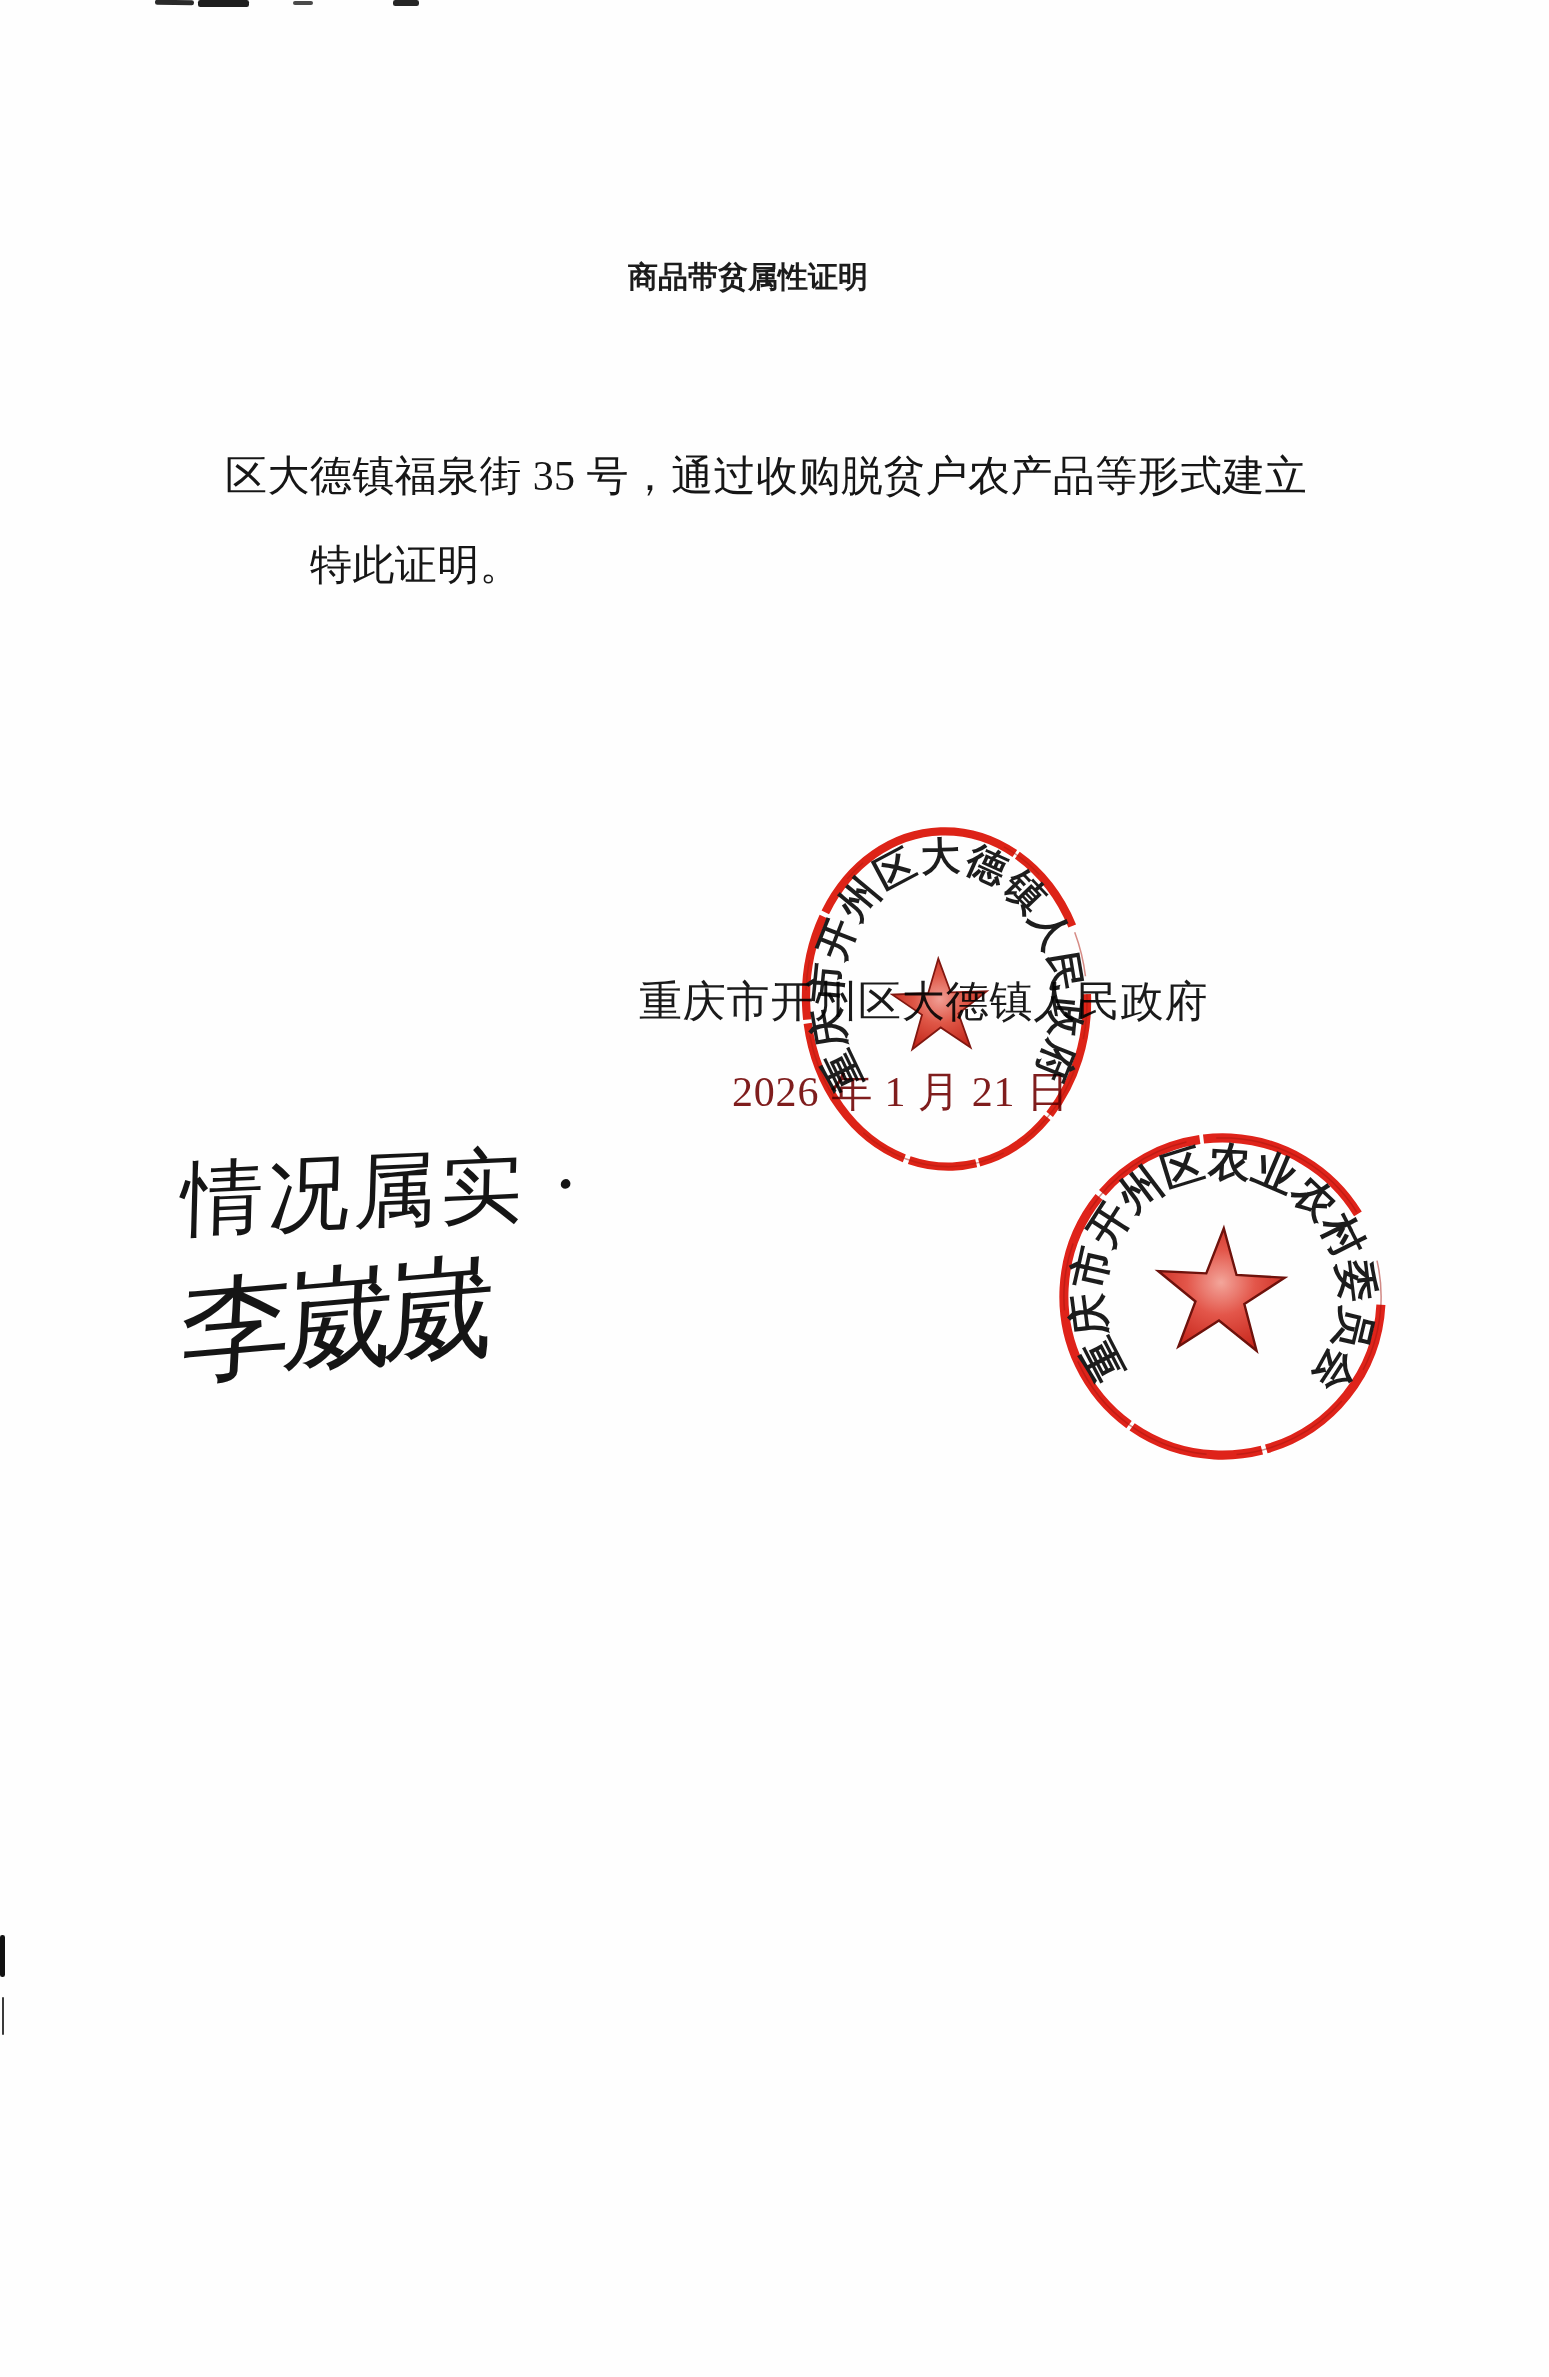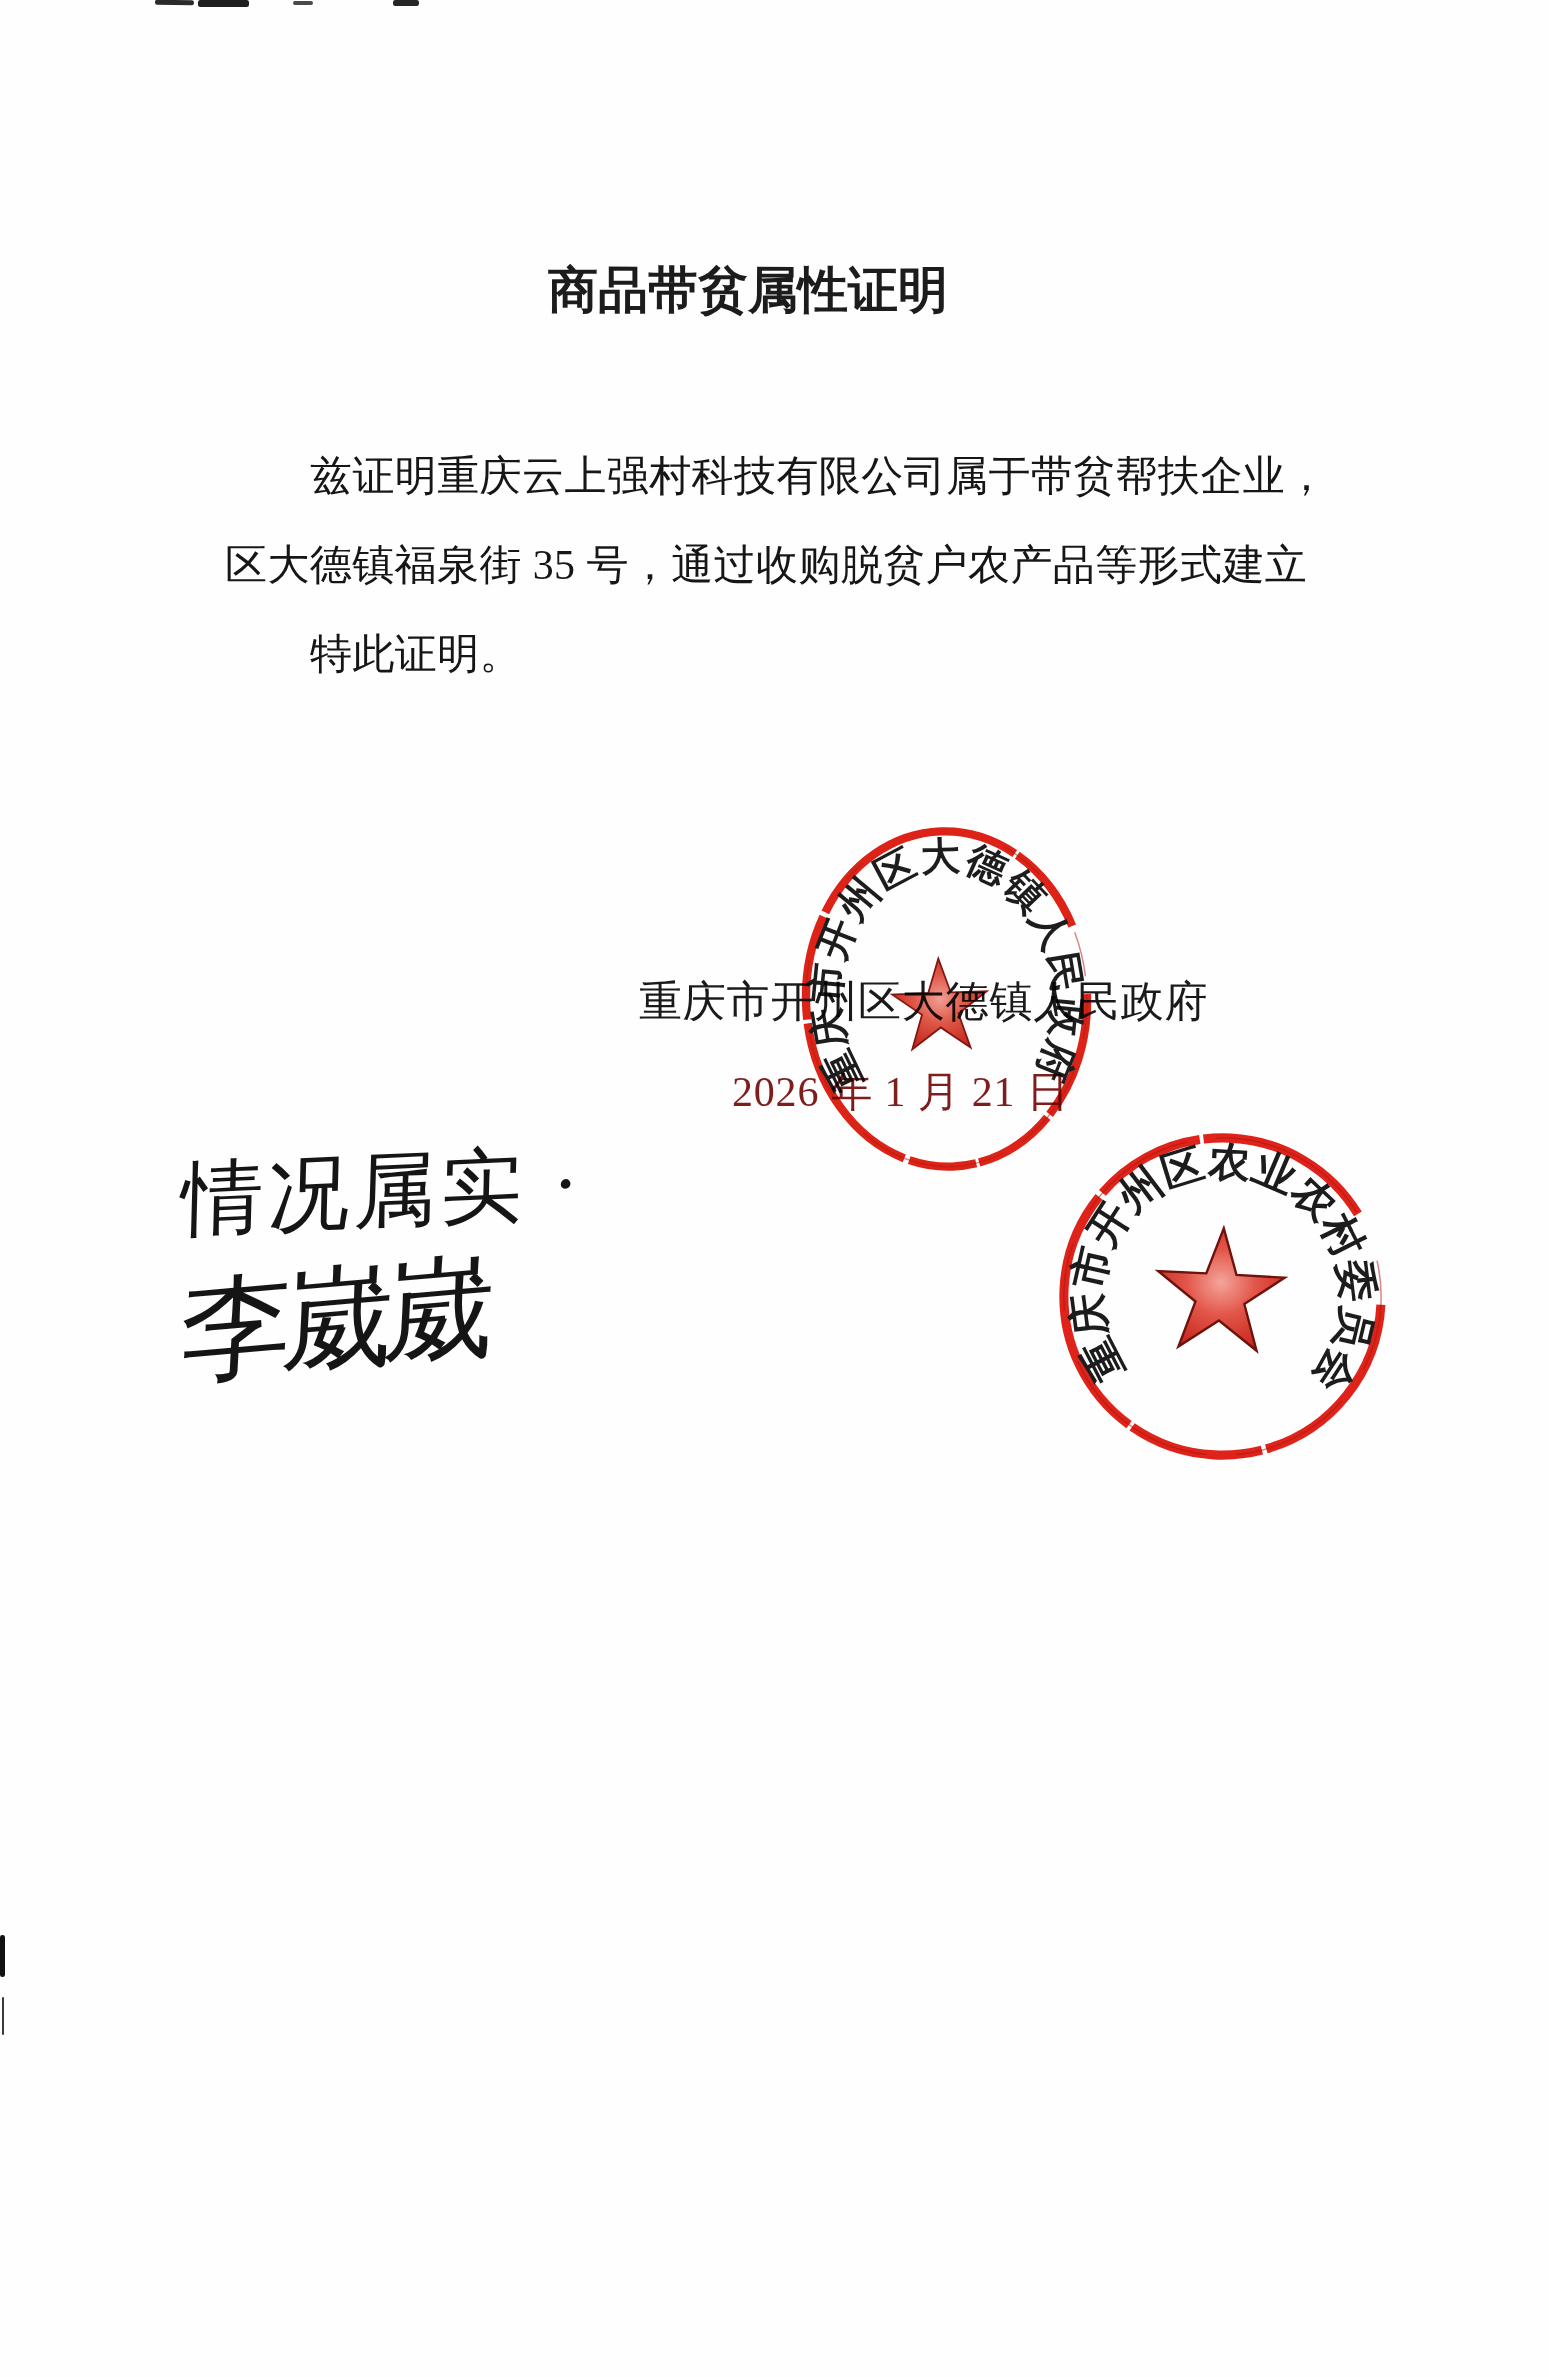--- a/index.html
+++ b/index.html
@@ -4,21 +4,21 @@
 <style>
   html,body{margin:0;padding:0;}
   body{
     width:1549px;height:2377px;position:relative;background:#fefefe;
     font-family:"Liberation Serif","DejaVu Serif",serif;color:#1a1a1a;
     overflow:hidden;
   }
   .artifact{position:absolute;background:#2a2a2a;border-radius:2.3px;}
   .doc-title{
     position:absolute;left:0;top:257px;width:1496px;text-align:center;
-    font-size:50px;font-weight:600;letter-spacing:0px;color:#1c1c1c;
+    font-size:30px;font-weight:600;letter-spacing:0px;color:#1c1c1c;
   }
   .body-block{
     position:absolute;left:225px;top:432px;width:1111px;
     font-size:42px;line-height:89px;color:#161616;
   }
   .body-line{white-space:nowrap;letter-spacing:0.4px;}
   .body-line.indent{padding-left:85px;}
   .issuer-line{
     position:absolute;left:639px;top:973px;width:582px;
     font-size:43px;letter-spacing:0.8px;white-space:nowrap;color:#1a1a1a;
@@ -53,21 +53,20 @@
 <div class="artifact" style="left:155px;top:0;width:39px;height:4.5px;transform:rotate(1deg);"></div>
 <div class="artifact" style="left:198px;top:0;width:51px;height:6.8px;background:#1f1f1f;"></div>
 <div class="artifact" style="left:293px;top:0.8px;width:19.6px;height:3.8px;background:#4a4a4a;"></div>
 <div class="artifact" style="left:393px;top:0;width:26px;height:6px;background:#262626;"></div>
 <div class="artifact" style="left:0;top:1935px;width:4.5px;height:42px;background:#111;"></div>
 <div class="artifact" style="left:1.5px;top:1997px;width:2.3px;height:38px;background:#3a3a3a;"></div>
 
 <div class="doc-title">商品带贫属性证明</div>
 
 <div class="body-block">
-  <div class="body-line indent">兹证明重庆云上强村科技有限公司属于带贫帮扶企业，</div>
   <div class="body-line">区大德镇福泉街 35 号，通过收购脱贫户农产品等形式建立</div>
   <div class="body-line indent">特此证明。</div>
 </div>
 
 <div class="issuer-line">重庆市开州区大德镇人民政府</div>
 <div class="date-line">2026 年 1 月 21 日</div>
 
 <svg class="seal seal-1" width="355" height="378" viewBox="0 0 470 500">
   <defs>
     <radialGradient id="starGrad1" cx="50%" cy="45%" r="60%">

